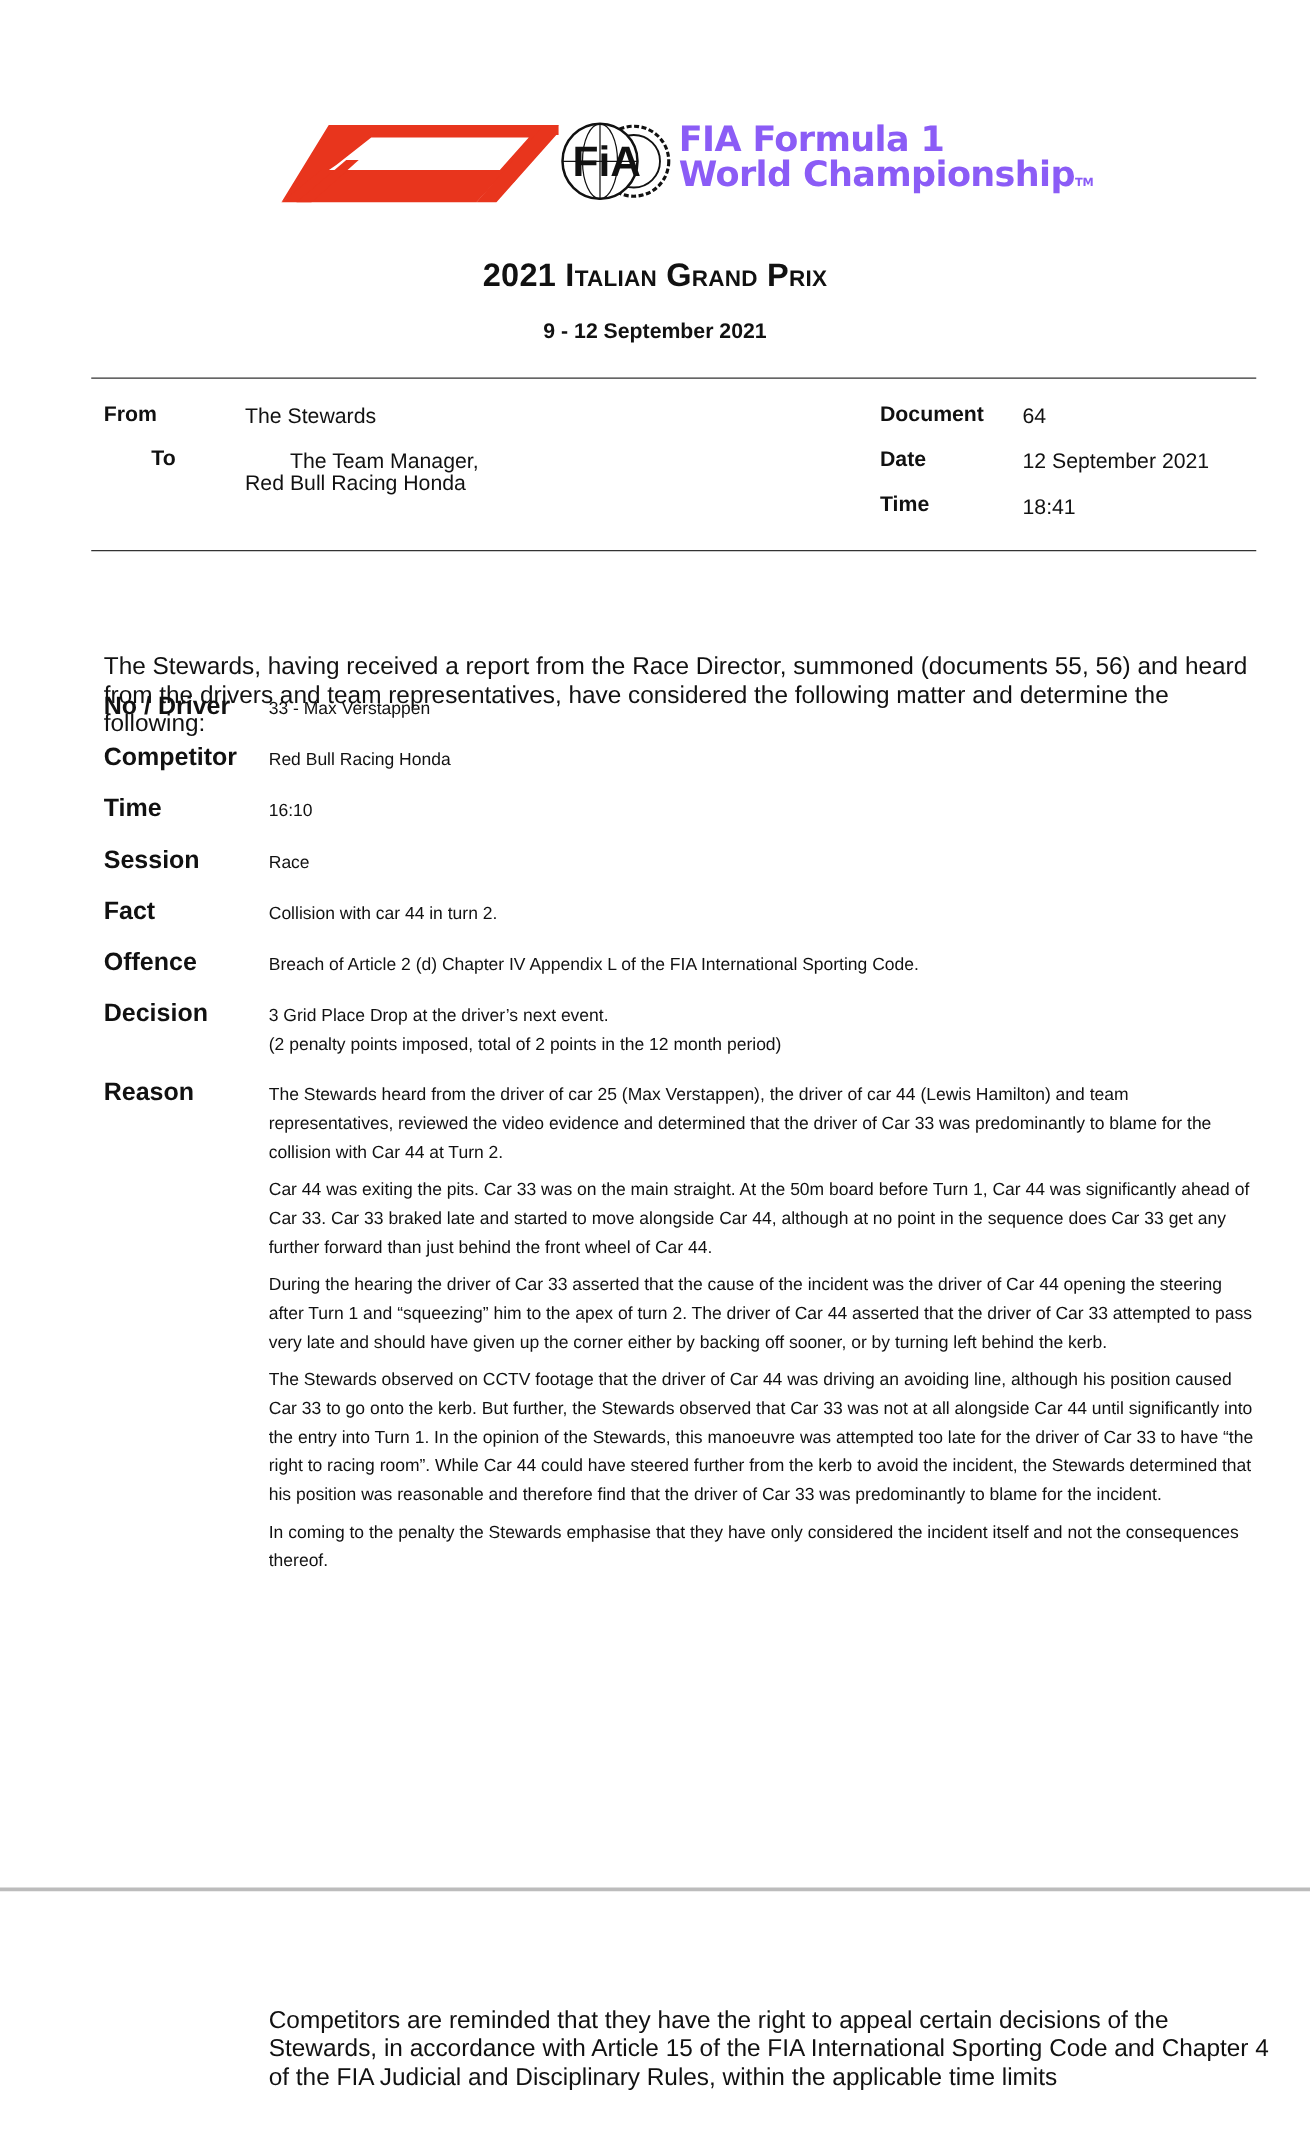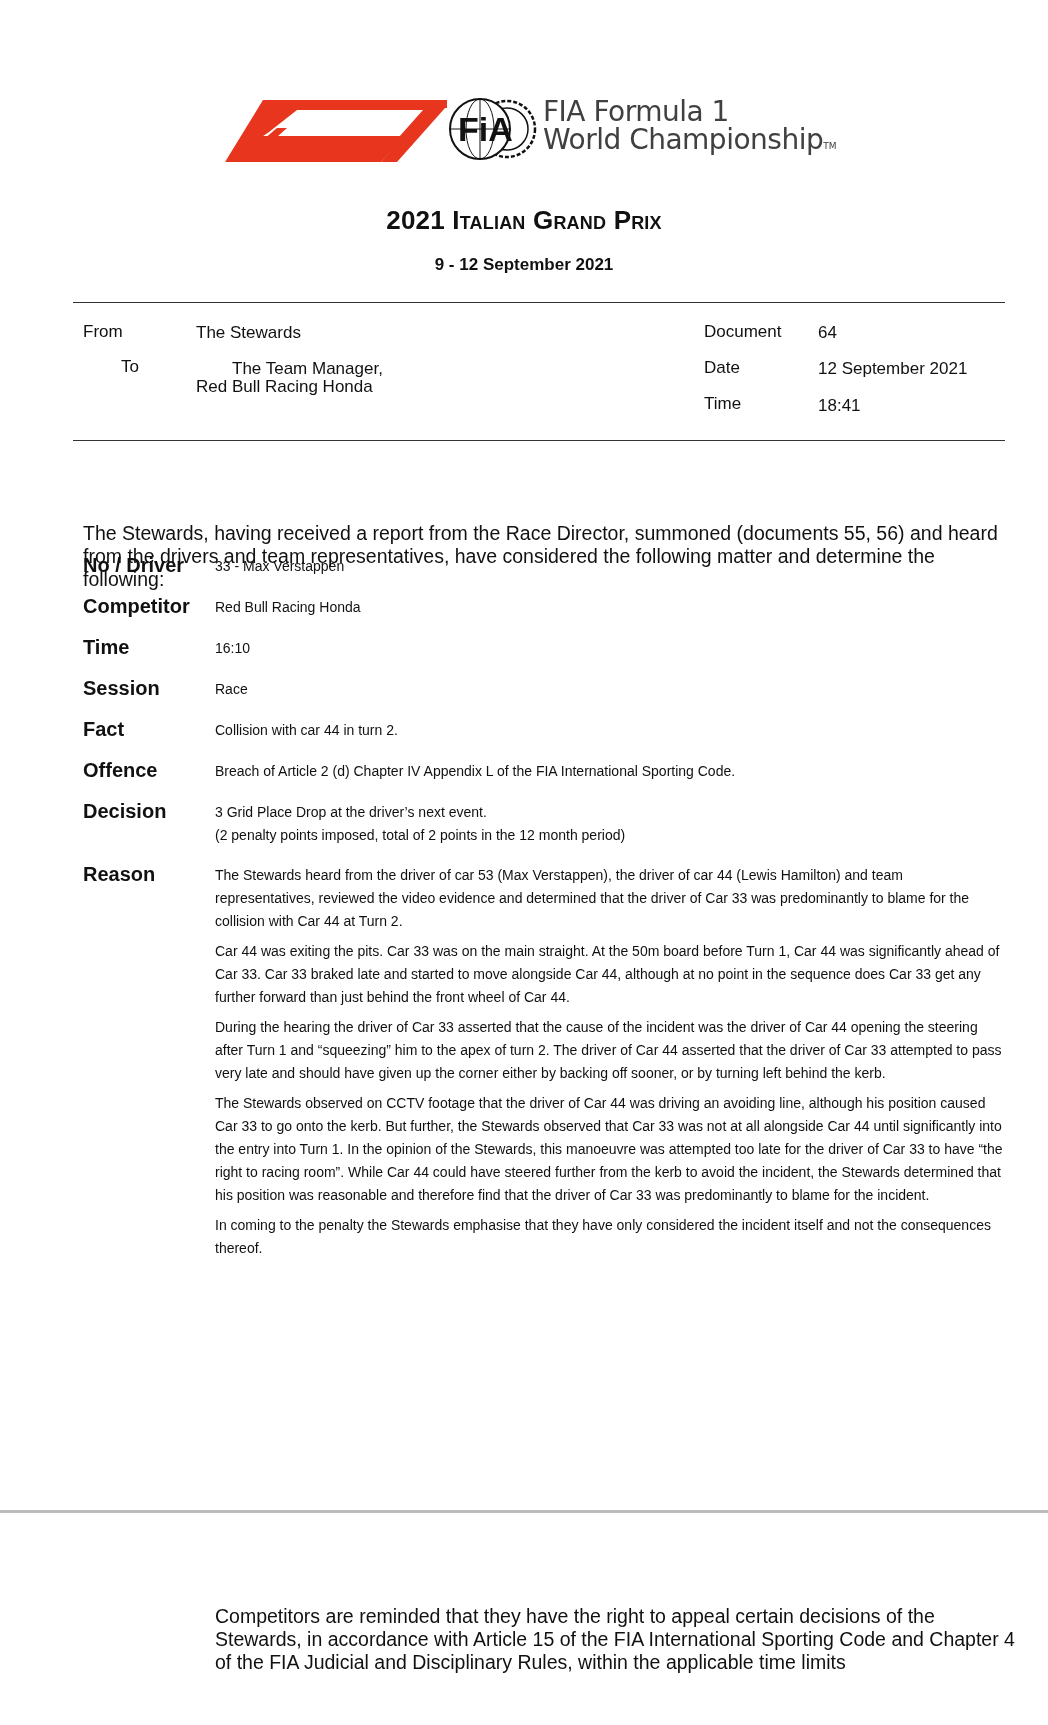--- a/index.html
+++ b/index.html
@@ -3,32 +3,32 @@
 <meta charset="utf-8">
 <style>
   html, body { margin: 0; padding: 0; background: #ffffff; }
   body {
     width: 1048px; height: 1725px; position: relative; overflow: hidden;
     font-family: "Liberation Sans", sans-serif; color: #111111;
   }
   
   .logo { position: absolute; left: 225px; top: 96px; width: 650px; height: 66px; }
   .brand-text { position: absolute; left: 543px; top: 98px; font-family: "DejaVu Sans", sans-serif;
-    font-weight: normal; color: #404040; letter-spacing: -0.5px; }
+    font-weight: bold; color: #8b5cf6; letter-spacing: -0.5px; }
   .brand-text .l1 { font-size: 28px; line-height: 28px; display: block; }
   .brand-text .l2 { font-size: 28px; line-height: 28px; display: block; }
   .brand-text .tm { font-size: 9px; letter-spacing: 0; }
   
   .title { position: absolute; left: 0; width: 1048px; top: 198px; text-align: center;
     font-size: 26px; font-weight: bold; font-variant: small-caps; letter-spacing: 0.2px; line-height: 44px; }
   .subtitle { position: absolute; left: 0; width: 1048px; top: 240px; text-align: center;
     font-size: 17px; font-weight: bold; line-height: 26px; margin-top: 12px; }
   .rule { position: absolute; left: 73px; width: 932px; height: 1px; background: #333; }
   
-  .meta-label { position: absolute; font-weight: normal; font-size: 17px; line-height: 19px; }
+  .meta-label { position: absolute; font-weight: bold; font-size: 17px; line-height: 19px; }
   .meta-value { position: absolute; font-size: 17px; line-height: 19px; }
   
   .intro { position: absolute; left: 83px; top: 476px; width: 920px; font-size: 19.5px; line-height: 23px; margin-top: 46px; }
   
   .d-label { position: absolute; left: 83px; font-weight: bold; font-size: 20px; line-height: 23px; }
   .d-value { position: absolute; left: 215px; width: 790px; font-size: 14px; line-height: 23px; }
   .reason p { margin: 0 0 7px 0; }
   .divider { position: absolute; left: 0; top: 1510px; width: 1048px; height: 3px; background: #bcbcbc; }
   .appeal { position: absolute; left: 215px; top: 1605px; width: 800px; font-size: 19.5px; line-height: 23px; }
 </style>
@@ -100,21 +100,21 @@
 <div class="d-value" style="top:760px;">Breach of Article 2 (d) Chapter IV Appendix L of the FIA International Sporting Code.</div>
 
 <div class="d-label" style="top:800px;">Decision</div>
 <div class="d-value" style="top:801px;">
   <div>3 Grid Place Drop at the driver’s next event.</div>
   <div>(2 penalty points imposed, total of 2 points in the 12 month period)</div>
 </div>
 
 <div class="d-label" style="top:863px;">Reason</div>
 <div class="d-value reason" style="top:864px;">
-  <p>The Stewards heard from the driver of car 53 (Max Verstappen), the driver of car 44 (Lewis Hamilton) and team representatives, reviewed the video evidence and determined that the driver of Car 33 was predominantly to blame for the collision with Car 44 at Turn 2.</p>
+  <p>The Stewards heard from the driver of car 25 (Max Verstappen), the driver of car 44 (Lewis Hamilton) and team representatives, reviewed the video evidence and determined that the driver of Car 33 was predominantly to blame for the collision with Car 44 at Turn 2.</p>
   <p>Car 44 was exiting the pits. Car 33 was on the main straight. At the 50m board before Turn 1, Car 44 was significantly ahead of Car 33. Car 33 braked late and started to move alongside Car 44, although at no point in the sequence does Car 33 get any further forward than just behind the front wheel of Car 44.</p>
   <p>During the hearing the driver of Car 33 asserted that the cause of the incident was the driver of Car 44 opening the steering after Turn 1 and “squeezing” him to the apex of turn 2. The driver of Car 44 asserted that the driver of Car 33 attempted to pass very late and should have given up the corner either by backing off sooner, or by turning left behind the kerb.</p>
   <p>The Stewards observed on CCTV footage that the driver of Car 44 was driving an avoiding line, although his position caused Car 33 to go onto the kerb. But further, the Stewards observed that Car 33 was not at all alongside Car 44 until significantly into the entry into Turn 1. In the opinion of the Stewards, this manoeuvre was attempted too late for the driver of Car 33 to have “the right to racing room”. While Car 44 could have steered further from the kerb to avoid the incident, the Stewards determined that his position was reasonable and therefore find that the driver of Car 33 was predominantly to blame for the incident.</p>
   <p>In coming to the penalty the Stewards emphasise that they have only considered the incident itself and not the consequences thereof.</p>
 </div>
 
 <div class="divider"></div>
 
 <div class="appeal">Competitors are reminded that they have the right to appeal certain decisions of the Stewards, in accordance with Article 15 of the FIA International Sporting Code and Chapter 4 of the FIA Judicial and Disciplinary Rules, within the applicable time limits</div>
 

